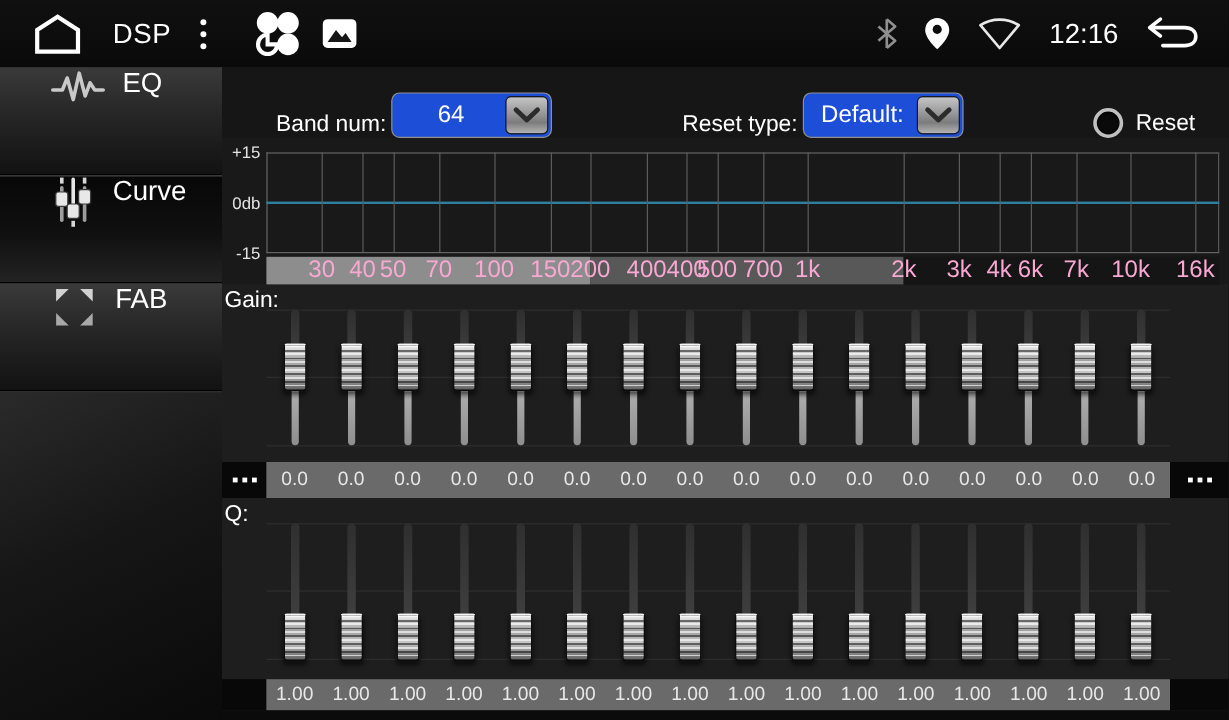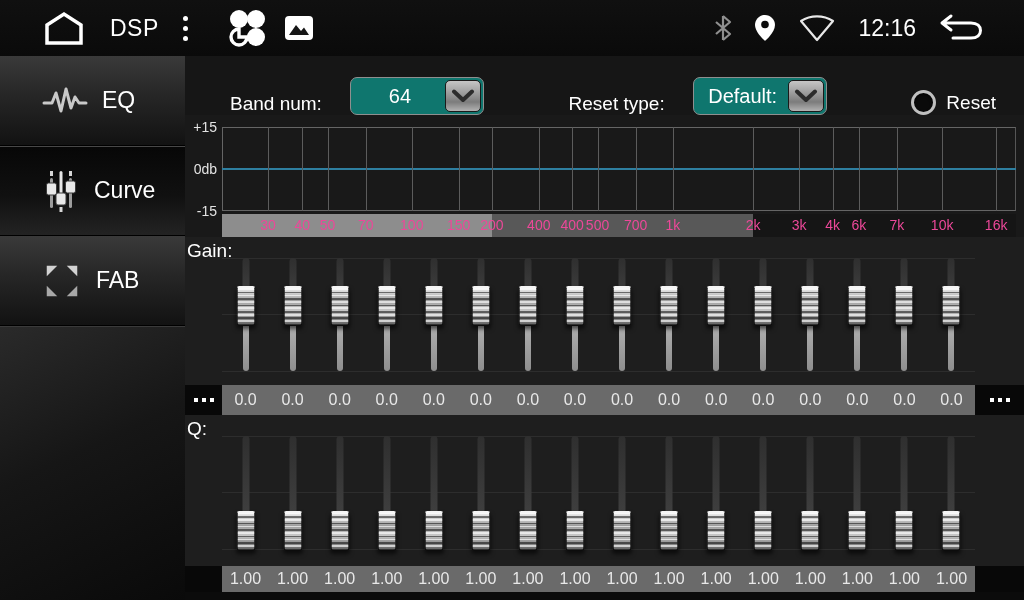--- a/index.html
+++ b/index.html
@@ -2,51 +2,51 @@
 <html><head>
 <meta charset="utf-8">
 <style>
   * { margin:0; padding:0; box-sizing:border-box; }
   html,body { width:1024px; height:600px; overflow:hidden; background:#000;
               font-family:"Liberation Sans", sans-serif; -webkit-font-smoothing:antialiased; }
   .screen { width:1024px; height:600px; display:flex; flex-direction:column; background:#0b0b0b; }
 
   
   .topbar { height:56px; background:linear-gradient(180deg,#101010,#0a0a0a);
-            display:flex; align-items:center; padding:0 40px; flex:0 0 auto; }
+            display:flex; align-items:center; padding:0 24px; flex:0 0 auto; }
   .tb-title { color:#fff; font-size:23px; margin-left:22px; letter-spacing:.5px; }
   .tb-menu { display:flex; flex-direction:column; gap:5px; margin-left:20px; padding:4px; }
   .tb-menu i { width:5px; height:5px; border-radius:50%; background:#fff; }
   .tb-ic { display:flex; align-items:center; justify-content:center; }
   .gap34 { margin-left:34px; } .gap16 { margin-left:16px; }
   .tb-right { margin-left:auto; display:flex; align-items:center; gap:22px; }
   .tb-time { color:#fff; font-size:23px; }
 
   
   .content { flex:1; display:flex; }
 
   
   .sidebar { width:185px; flex:0 0 auto; display:flex; flex-direction:column; background:#0d0d0d; }
-  .side-item { height:90px; display:flex; align-items:center; gap:14px; padding-left:42px;
+  .side-item { height:90px; display:flex; gap:14px; padding-left:42px;
                background:linear-gradient(180deg,#3a3a3a 0%,#262626 45%,#121212 100%);
                border-bottom:1px solid #000; cursor:pointer; }
   .side-item.selected { background:linear-gradient(180deg,#070707 0%,#101010 55%,#232323 100%);
                         box-shadow:inset 0 1px 0 #484848; }
   .side-label { color:#fff; font-size:23px; }
   .side-fill { flex:1; background:linear-gradient(155deg,#2a2a2a 0%,#161616 45%,#0a0a0a 100%);
                border-top:1px solid #3a3a3a; }
 
   
   .main { flex:1; display:flex; flex-direction:column; background:#1e1e1e; }
 
   
   .controls { height:59px; flex:0 0 auto; background:#161616; display:flex; align-items:flex-end; }
   .ctl-label { color:#fff; font-size:19px; }
   .lbl-band { margin-left:45px; }
-  .dropdown { position:relative; width:134px; height:38px; margin-left:28px; background:#0f766e;
+  .dropdown { position:relative; width:134px; height:38px; margin-left:4px; background:#1d4ed8;
               border:1px solid #8f8f8f; border-radius:7px; cursor:pointer; }
   .dd-value { position:absolute; left:6px; right:40px; top:0; bottom:0; line-height:36px;
               text-align:center; color:#fff; font-size:20px; }
   .dd-btn { position:absolute; right:2px; top:2px; width:36px; height:32px; border-radius:5px;
             background:linear-gradient(180deg,#c6c6c6 0%,#8d8d8d 55%,#7c7c7c 70%,#b2b2b2 100%);
             border:1px solid #1a1a1a; display:flex; align-items:center; justify-content:center; }
   .lbl-custom { margin-left:auto; }
   .reset-wrap { margin-left:auto; margin-right:28px; display:flex; align-items:center; gap:10px; cursor:pointer; }
   .radio { width:25px; height:25px; border-radius:50%; border:3px solid #c0c0c0; background:#0a0a0a;
            box-shadow:inset 0 2px 3px rgba(0,0,0,.7); }
@@ -59,21 +59,21 @@
   .plot { position:relative; width:794px; flex:0 0 auto; }
   .plot-grid { position:absolute; top:12px; left:0; width:100%; height:84px;
                border-top:1px solid #656565; border-bottom:1px solid #656565;
                border-left:1px solid #656565; border-right:1px solid #565656; }
   .vline { position:absolute; top:12px; height:84px; width:1px; background:#5c5c5c; }
   .zeroline { position:absolute; top:53px; left:0; width:100%; height:2px; }
   .freq-axis { position:absolute; top:99px; left:0; width:100%; height:23px; background:#141414; }
   .freq-sec { position:absolute; top:0; height:100%; }
   .freq-sec.light { background:#8d8d8d; } .freq-sec.mid { background:#585858; } .freq-sec.dark { background:#151515; }
   .freq-label { position:absolute; top:0; height:23px; line-height:23px; transform:translateX(-50%);
-                color:#ec4899; font-size:14px; }
+                color:#f9a8d4; font-size:20px; }
 
   
   .bank { position:relative; flex:0 0 auto; }
   .bank.gain { height:148px; }
   .bank.q    { height:151px; }
   .bank-label { position:absolute; left:2px; top:3px; color:#fff; font-size:19px; }
   .slider-row { position:absolute; left:37px; top:0; width:753px; height:100%; display:flex;
       background-image:linear-gradient(#2d2d2d,#2d2d2d),linear-gradient(#2d2d2d,#2d2d2d),linear-gradient(#2d2d2d,#2d2d2d);
       background-size:100% 1px,100% 1px,100% 1px; background-repeat:no-repeat;
       background-position:0 21px,0 77px,0 134px; }

